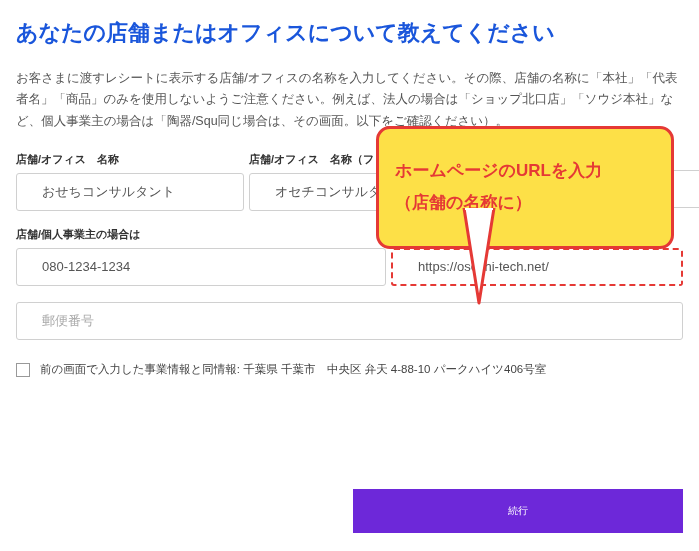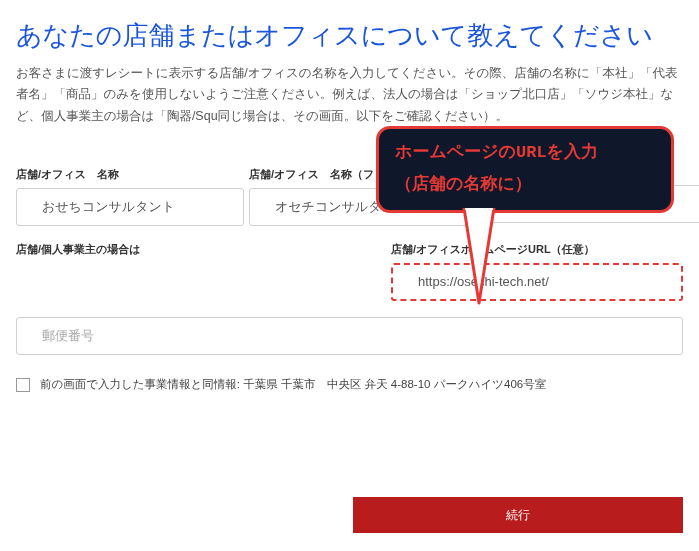--- a/index.html
+++ b/index.html
@@ -1,29 +1,29 @@
 <!DOCTYPE html>
 <html><head>
 <meta charset="utf-8">
 <style>
 * { box-sizing: border-box; margin: 0; padding: 0; }
 body { font-family: -apple-system, BlinkMacSystemFont, "Segoe UI", sans-serif; background: #fff; width: 699px; height: 551px; padding: 18px 16px; position: relative; overflow: hidden; }
-h1 { font-size: 26px; font-weight: 400; color: #1a56db; margin-bottom: 10px; }
-.desc { font-size: 12.5px; color: #555; line-height: 1.7; margin-bottom: 40px; }
+h1 { font-size: 22px; font-weight: 700; color: #1a56db; margin-bottom: 20px; }
+.desc { font-size: 12.5px; color: #555; line-height: 1.7; margin-bottom: 20px; }
 .row { display: flex; gap: 5px; margin-bottom: 16px; margin-top: 9px; }
 .field { flex: 1; display: flex; flex-direction: column; }
 .label { font-size: 11px; font-weight: 600; color: #333; margin-bottom: 6px; }
 .input { height: 38px; border: 1px solid #d0d0d0; border-radius: 3px; padding: 0 25px; font-size: 13px; color: #555; background: #fff; outline: none; }
 .input::placeholder { color: #aaa; }
 .highlight { border: 2px dashed #e53935 !important; }
 .checkbox-row { display: flex; align-items: flex-end; gap: 10px; margin-top: 22px; font-size: 11.5px; color: #444; }
 .checkbox { width: 14px; height: 14px; border: 1px solid #999; background: #fff; }
-.submit { position: absolute; bottom: 18px; right: 16px; width: 330px; height: 36px; background: #b91c1c; color: #fff; border: none; font-size: 12px; cursor: pointer; }
+.submit { position: absolute; bottom: 18px; right: 16px; width: 330px; height: 44px; background: #6d28d9; color: #fff; border: none; font-size: 10px; cursor: pointer; }
 .callout { position: absolute; top: 126px; left: 376px; width: 298px; }
-.callout-box { border: 3px solid #e53935; border-radius: 14px; background: #0f172a; padding: 8px 16px; font-family: Liberation Mono, monospace; }
+.callout-box { border: 3px solid #e53935; border-radius: 14px; background: #fde047; padding: 26px 16px; }
 .callout-text { font-size: 17px; font-weight: 700; color: #e53935; line-height: 1.9; text-align: left; }
 .callout-tail { position: absolute; left: 78px; top: 82px; width: 0; height: 0; }
 .callout-tail svg { display: block; }
 </style>
 </head>
 <body>
 
 <h1>あなたの店舗またはオフィスについて教えてください</h1>
 <p class="desc">お客さまに渡すレシートに表示する店舗/オフィスの名称を入力してください。その際、店舗の名称に「本社」「代表者名」「商品」のみを使用しないようご注意ください。例えば、法人の場合は「ショップ北口店」「ソウジ本社」など、個人事業主の場合は「陶器/Squ​​​​​​​​​​​​​​​​​​​​​​​​​​​​​​​​​​​​​​​​​​​​​​​​​​​​​​​​​​​​​​​​​​​​​同じ場合は、その画面。以下をご確認ください）。</p>
 
@@ -38,20 +38,21 @@
   </div>
   <div class="field">
     <span class="label">&nbsp;</span>
     <input class="input" value="OSECHIKONSARUTANTO" style="">
   </div>
 </div>
 
 <div class="row">
   <div class="field" style="flex:0 0 370px">
     <span class="label">店舗/個人事業主の場合は</span>
+    <input class="input" value="080-1234-1234" style="">
   </div>
   <div class="field">
     <span class="label">店舗/オフィスホームページURL（任意）</span>
     <input class="input highlight" value="https://osechi-tech.net/" style="">
   </div>
 </div>
 
 <div class="row">
   <div class="field">
     <input class="input" placeholder="郵便番号" style="">

